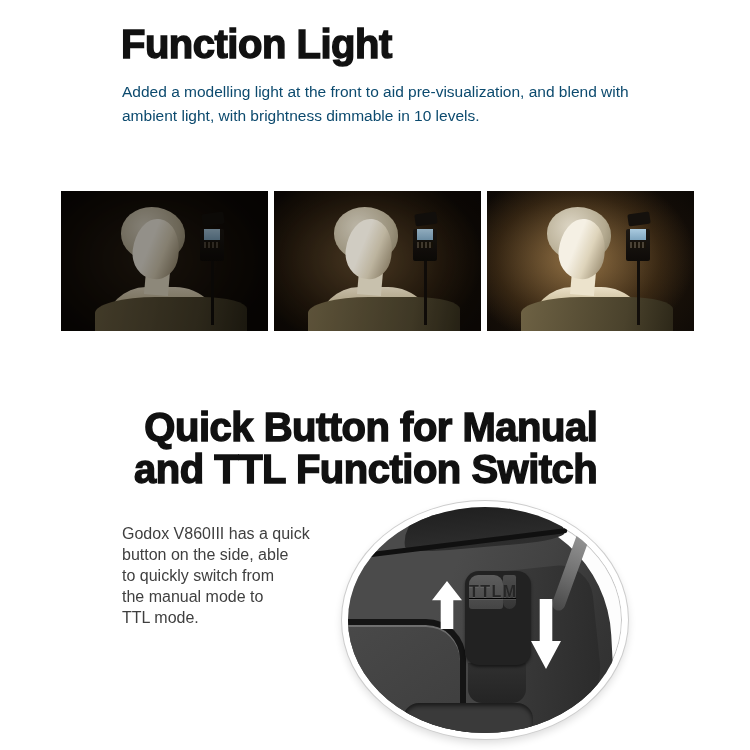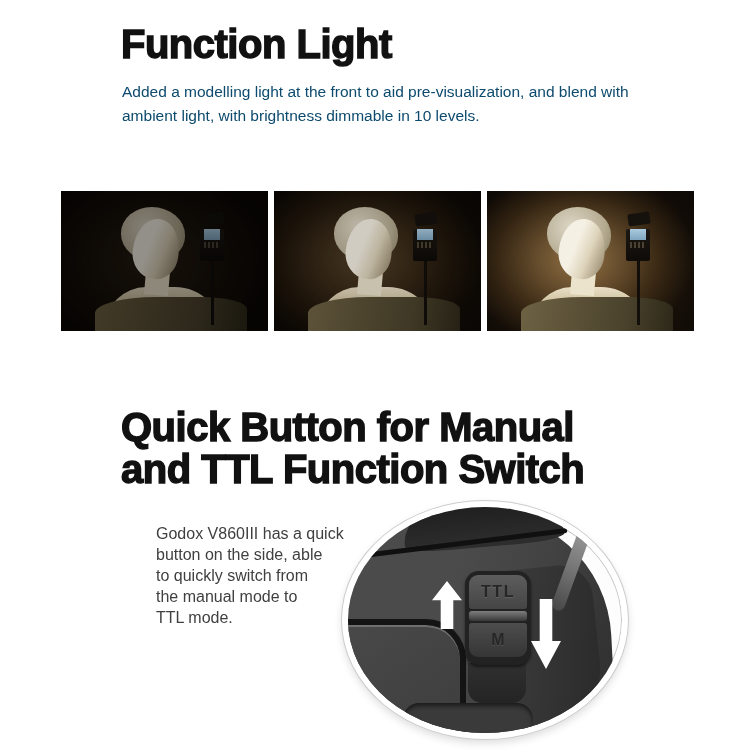--- a/index.html
+++ b/index.html
@@ -79,28 +79,28 @@
     background:repeating-linear-gradient(90deg,#4a4236 0 2px,#181208 2px 4px);
   }
   .flash-pole{width:3px;height:64px;margin:0 auto;background:#120e0a;}
   .dim{position:absolute;inset:0;background:#000;}
   .p-low  .dim{opacity:.40;}
   .p-med  .dim{opacity:.15;}
   .p-high .dim{opacity:0;}
 
   
   .h2{
-    position:absolute;left:121px;top:406px;
+    position:absolute;left:134px;top:406px;
     font-size:40px;font-weight:bold;color:#111;
     -webkit-text-stroke:1.4px #111;
-    letter-spacing:-0.5px;line-height:42px;white-space:pre-line;
+    letter-spacing:-0.5px;line-height:42px;white-space:pre-line;text-align:right;
   }
   .p2{
     position:absolute;left:122px;top:523px;width:260px;
-    font-size:16px;line-height:21px;color:#3f3f3f;white-space:pre-line;margin-left:34px;
+    font-size:16px;line-height:21px;color:#3f3f3f;white-space:pre-line;
   }
 
   
   .inset-circle{
     position:absolute;left:342px;top:501px;width:286px;height:238px;
     border-radius:50%;background:#fdfdfd;border:6px solid #fff;
     box-sizing:border-box;overflow:hidden;
     box-shadow:0 0 0 1px #cdcdcd, 0 4px 8px rgba(0,0,0,.14), inset 0 0 0 1px #c6c6c6;
   }
   .inset-circle > div{position:absolute;}
@@ -143,21 +143,21 @@
   }
   .fl-notch{
     left:55px;top:196px;width:130px;height:40px;border-radius:16px;
     background:#3a3a3a;
     box-shadow:inset 0 3px 4px rgba(0,0,0,.55), inset 0 -1px 0 rgba(255,255,255,.08);
   }
   .fl-cluster{
     left:117px;top:64px;width:66px;height:94px;box-sizing:border-box;
     background:#222;border-radius:14px;padding:4px;
     box-shadow:0 2px 3px rgba(0,0,0,.5);
-    display:flex;flex-direction:column;
+    display:flex;flex-direction:row;text-decoration:underline;
   }
   .btn-ttl,.btn-m{
     display:flex;align-items:center;justify-content:center;
     font-weight:bold;font-size:16px;color:#262626;
     text-shadow:0 1px 0 rgba(255,255,255,.10);
   }
   .btn-ttl{height:34px;letter-spacing:1.5px;border-radius:9px 9px 3px 3px;
     background:linear-gradient(#5d5d5d,#454545);}
   .btn-ridge{height:10px;margin:2px 0;border-radius:3px;
     background:linear-gradient(#7e7e7e,#383838);}

